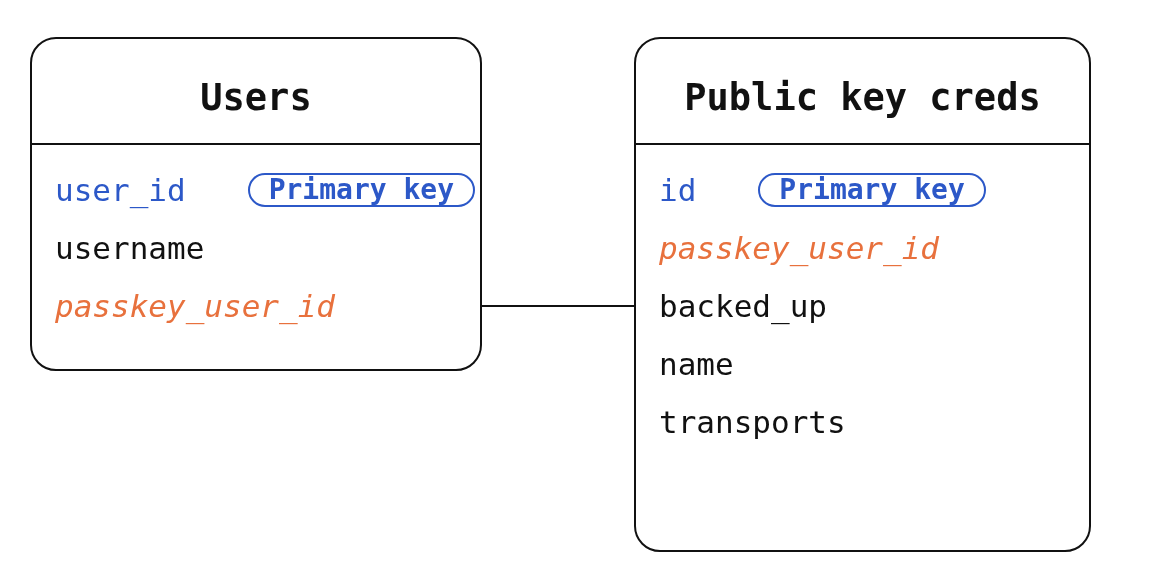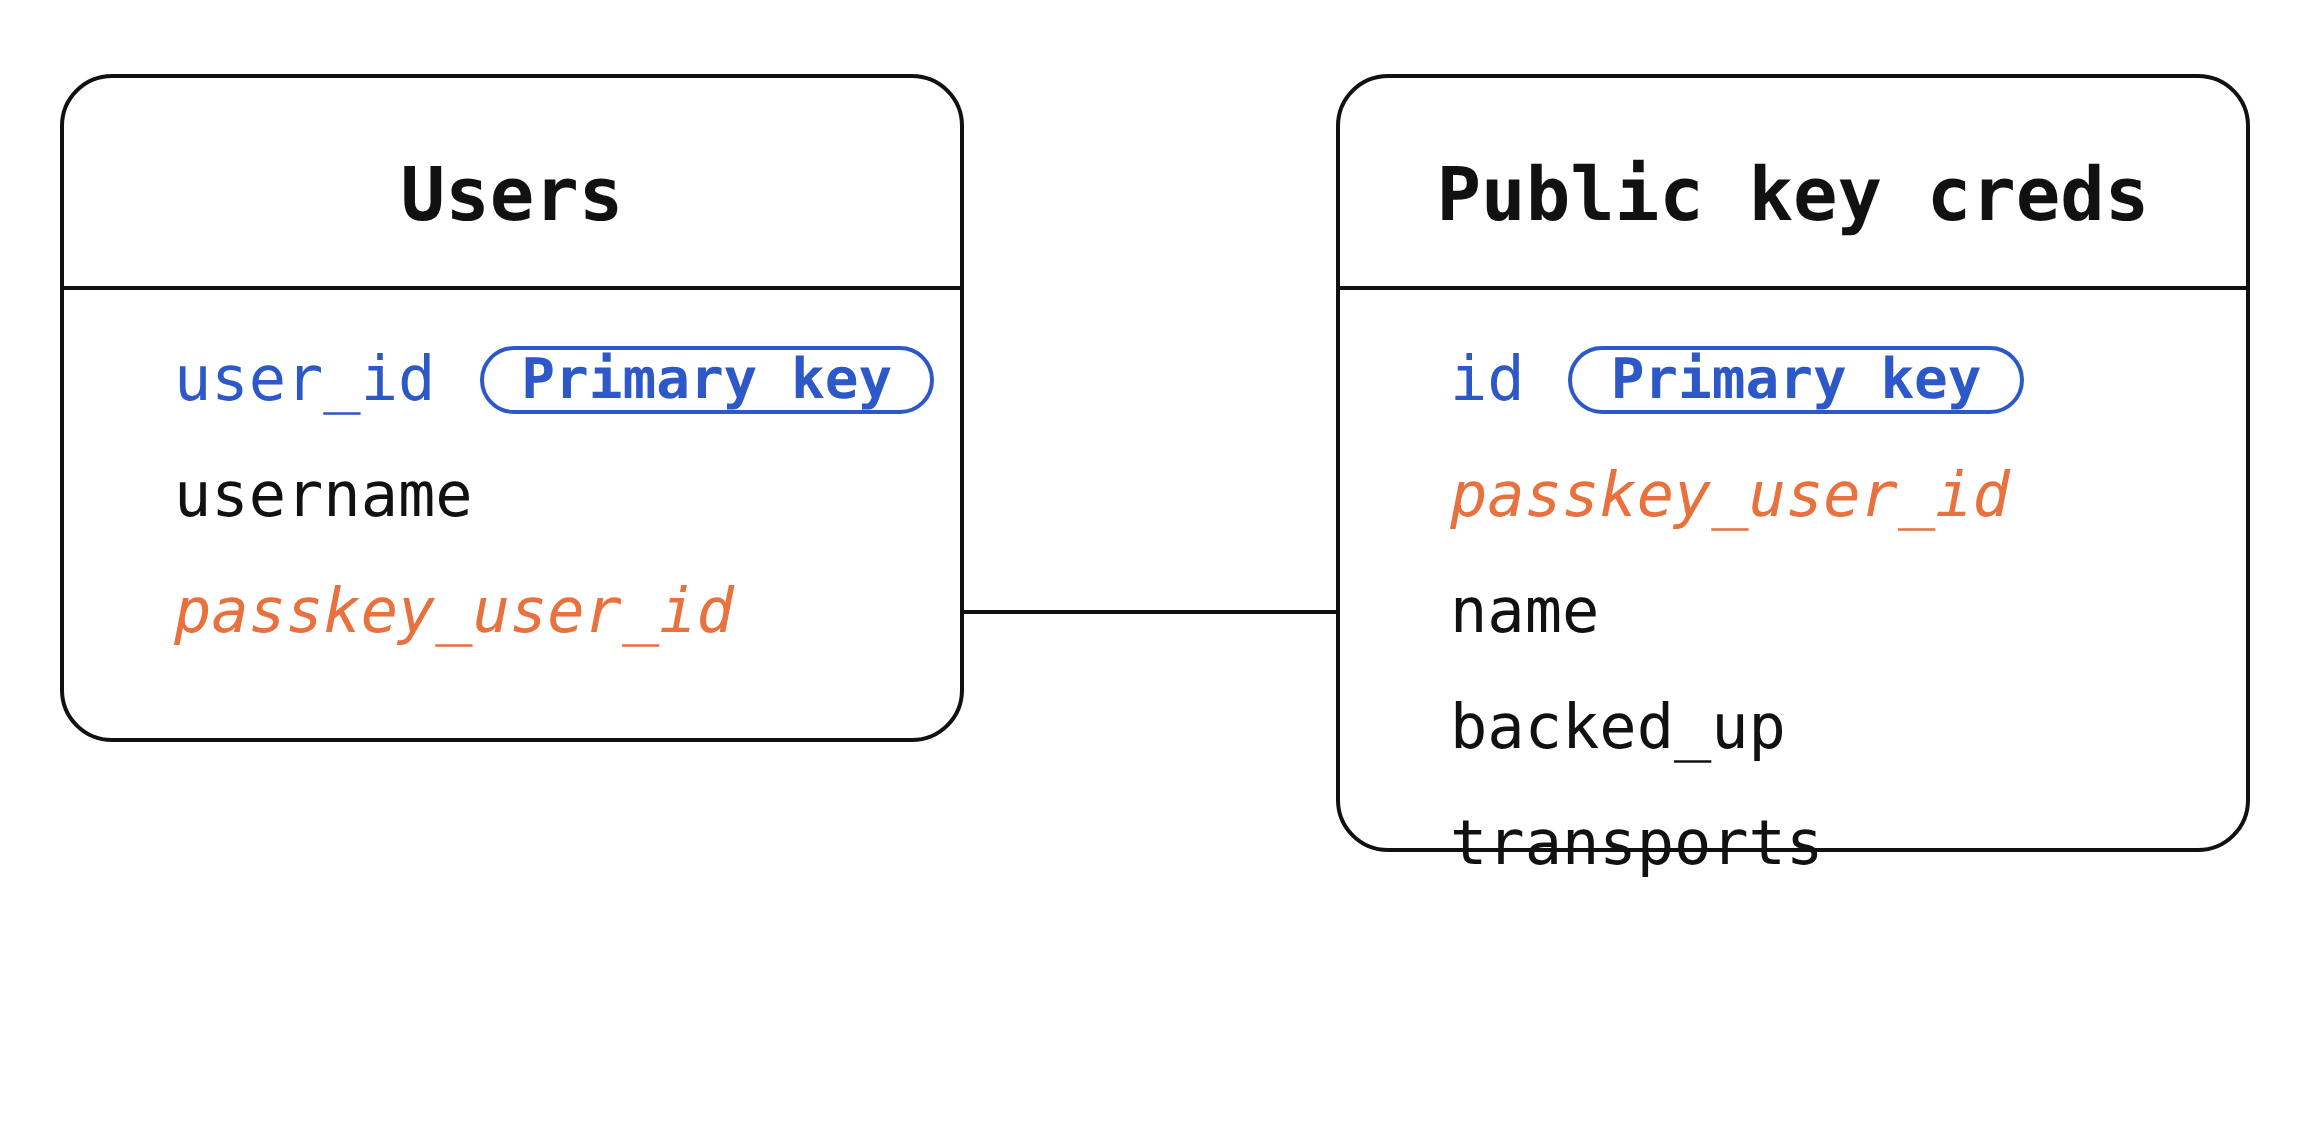--- a/index.html
+++ b/index.html
@@ -18,40 +18,41 @@
     overflow:hidden;
   }
   .table-box{
     position:absolute;
     background:var(--bg);
     border:2px solid var(--ink);
     border-radius:26px;
     box-sizing:border-box;
   }
   .table-box.users{left:30px;top:37px;width:452px;height:334px;}
-  .table-box.creds{left:668px;top:37px;width:457px;height:389px;}
+  .table-box.creds{left:634px;top:37px;width:457px;height:515px;}
   .table-header{
     position:absolute;left:0;right:0;top:0;
     height:92px;
     border-bottom:2px solid var(--ink);
     display:flex;align-items:center;justify-content:center;
     font-weight:bold;font-size:37px;
     letter-spacing:0;
     margin-top:12px;
   }
   .table-body{
     position:absolute;left:0;right:0;top:94px;
     padding-top:28px;
   }
   .field-row{
     height:58px;
     display:flex;align-items:center;
-    padding-left:55px;
+    padding-left:23px;
     font-size:31px;
     white-space:nowrap;
+    gap:40px;
   }
   .field-name{font-size:31px;}
   .field-name.pk{color:var(--blue);}
   .field-name.fk{color:var(--orange);font-style:italic;}
   .pk-badge{
     display:inline-flex;align-items:center;justify-content:center;
     margin-left:22px;
     height:34px;
     padding:0 19px;
     border:2px solid var(--blue);
@@ -99,24 +100,24 @@
     </div>
     <div class="table-body">
       <div class="field-row">
         <span class="field-name pk">id</span>
         <span class="pk-badge">Primary key</span>
       </div>
       <div class="field-row">
         <span class="field-name fk">passkey_user_id</span>
       </div>
       <div class="field-row">
-        <span class="field-name">name</span>
+        <span class="field-name">backed_up</span>
       </div>
       <div class="field-row">
-        <span class="field-name">backed_up</span>
+        <span class="field-name">name</span>
       </div>
       <div class="field-row">
         <span class="field-name">transports</span>
       </div>
     </div>
   </div>
 
 </div>
 
 </body></html>

